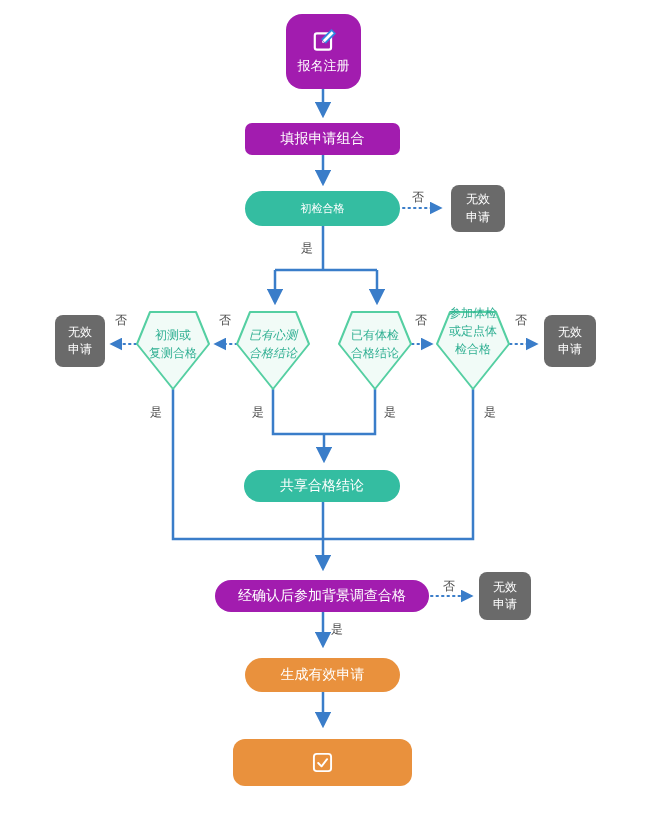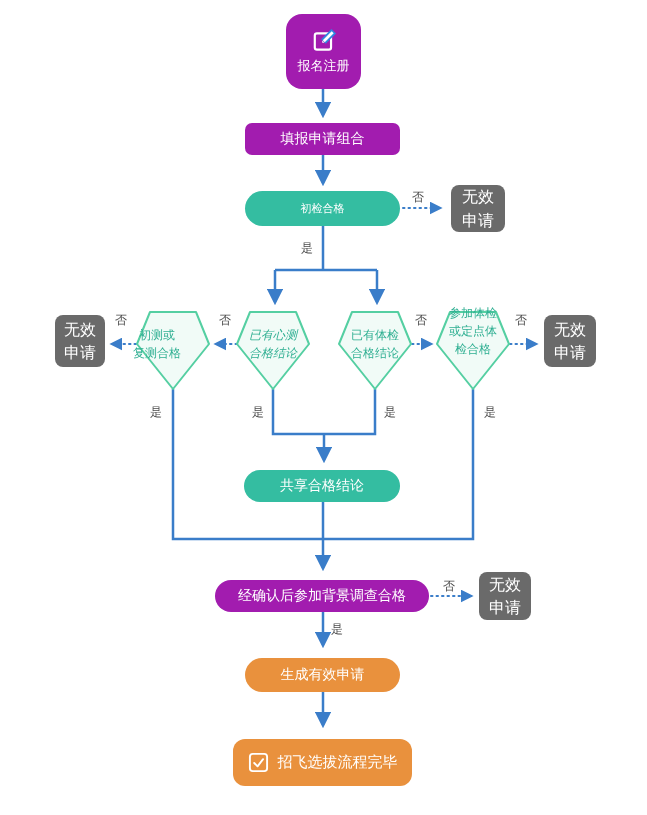--- a/index.html
+++ b/index.html
@@ -8,39 +8,39 @@
     font-family:"Liberation Sans","DejaVu Sans",sans-serif;
   }
   svg.wires{position:absolute;left:0;top:0;width:647px;height:815px;pointer-events:none;}
   .node{
     position:absolute;display:flex;align-items:center;justify-content:center;
     box-sizing:border-box;color:#fff;text-align:center;
   }
   .blue{background:#a21caf;}
   .teal{background:#34BDA1;}
   .orange{background:#E9913D;}
-  .gray{background:#6A6A6A;border-radius:8px;font-size:16px;line-height:1.45;white-space:pre-line;}
+  .gray{background:#6A6A6A;border-radius:8px;font-size:12px;line-height:1.45;white-space:pre-line;}
   .register{left:286px;top:14px;width:75px;height:75px;border-radius:16px;
     flex-direction:column;gap:3px;font-size:13px;}
   .fill-application{left:245px;top:123px;width:155px;height:32px;border-radius:7px;font-size:14px;}
   .initial-check{left:245px;top:191px;width:155px;height:35px;border-radius:18px;font-size:11px;}
   .invalid-top{left:451px;top:185px;width:54px;height:47px;}
   .invalid-left{left:55px;top:315px;width:50px;height:52px;}
   .invalid-right{left:544px;top:315px;width:52px;height:52px;}
   .shared-conclusion{left:244px;top:470px;width:156px;height:32px;border-radius:16px;font-size:14px;align-items:center;}
   .background-check{left:215px;top:580px;width:214px;height:32px;border-radius:16px;font-size:14px;}
   .invalid-bg{left:479px;top:572px;width:52px;height:48px;}
   .generate-valid{left:245px;top:658px;width:155px;height:34px;border-radius:17px;font-size:14px;}
   .process-complete{left:233px;top:739px;width:179px;height:47px;border-radius:12px;
     font-size:15px;gap:9px;}
   .pentagon-label{
     position:absolute;width:74px;text-align:center;font-size:12px;line-height:1.5;
     color:#2FAF92;white-space:pre-line;
   }
-  .pl-1{left:120px;top:326px;}
+  .pl-1{left:136px;top:326px;}
   .pl-2{left:236px;top:326px;font-style:italic;}
   .pl-3{left:338px;top:326px;}
   .pl-4{left:436px;top:304px;}
   .edge-label{
     position:absolute;font-size:12px;color:#4a4a4a;line-height:1;
   }
   .el-yes1{left:301px;top:242px;}
   .el-no-top{left:412px;top:191px;}
   .el-no-lo{left:115px;top:314px;}
   .el-no-li{left:219px;top:314px;}
@@ -156,21 +156,20 @@
     <span>生成有效申请</span>
   </div>
 
   <div class="node orange process-complete">
     <span class="icon">
       <svg width="21" height="21" viewBox="0 0 22 22">
         <rect x="2" y="2" width="18" height="18" rx="3" fill="none" stroke="#fff" stroke-width="2"></rect>
         <path d="M6.5 11.5 L10 15 L15.8 7.5" fill="none" stroke="#fff" stroke-width="2" stroke-linecap="round" stroke-linejoin="round"></path>
       </svg>
     </span>
-    <span>招飞选拔流程完毕</span>
   </div>
 
   <div class="edge-label el-yes1">是</div>
   <div class="edge-label el-no-top">否</div>
   <div class="edge-label el-no-lo">否</div>
   <div class="edge-label el-no-li">否</div>
   <div class="edge-label el-no-ri">否</div>
   <div class="edge-label el-no-ro">否</div>
   <div class="edge-label el-yes-p1">是</div>
   <div class="edge-label el-yes-p2">是</div>

